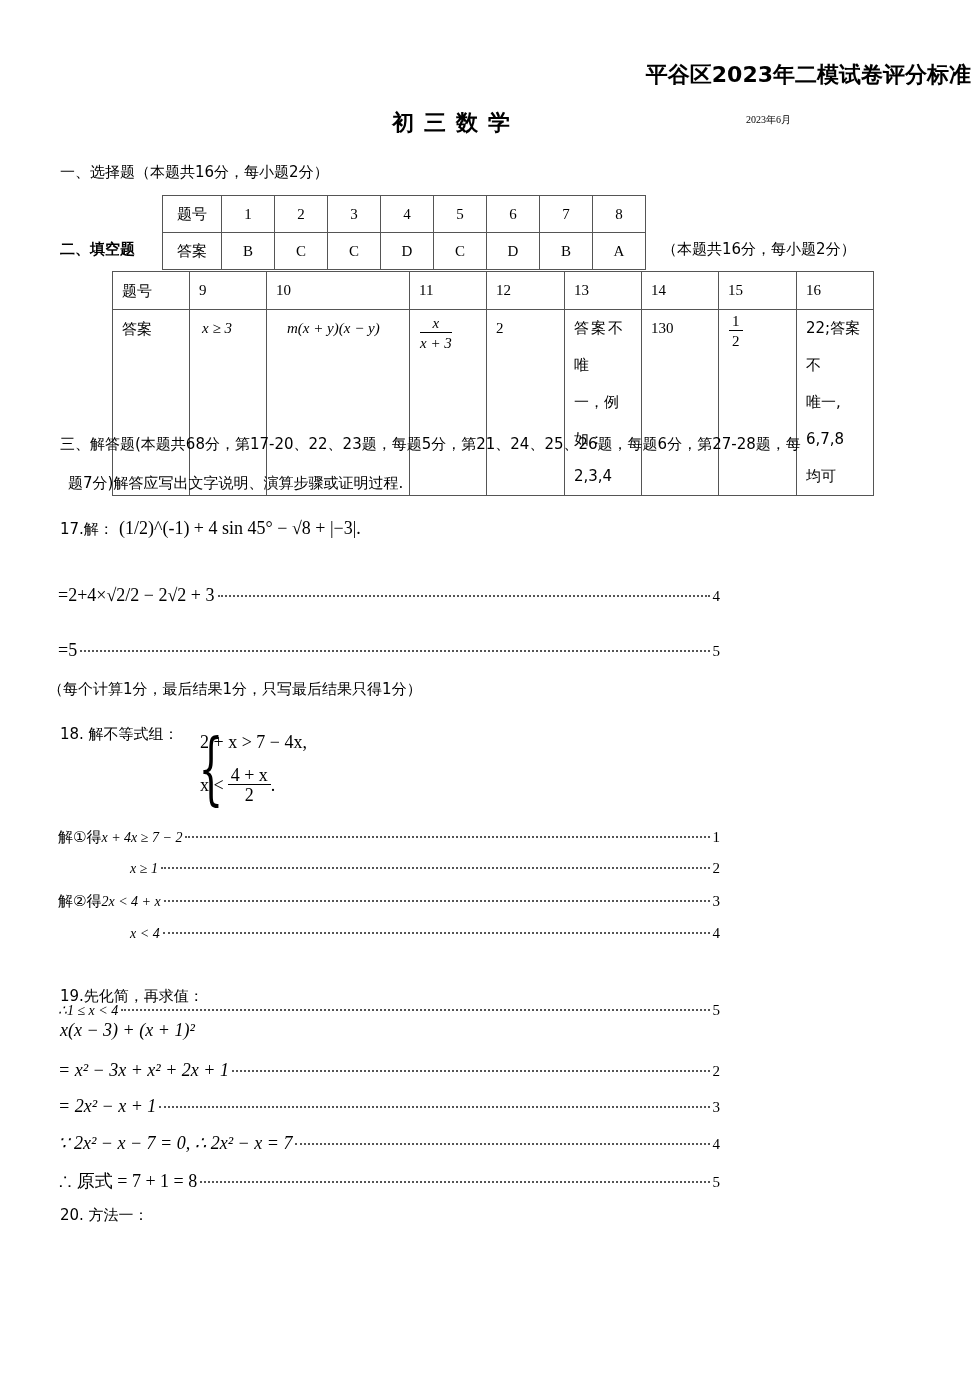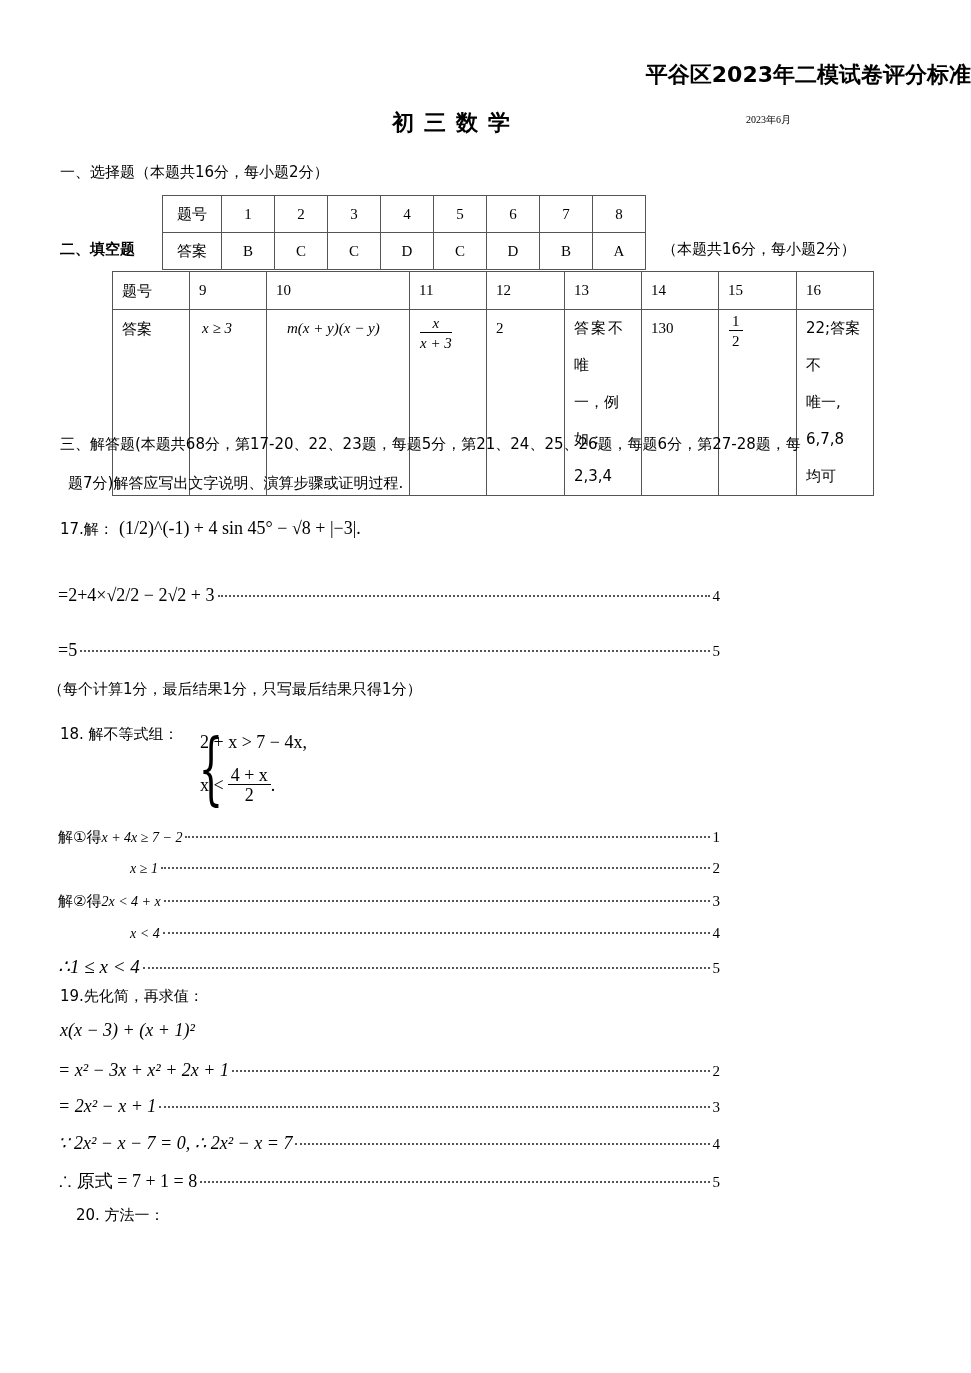--- a/index.html
+++ b/index.html
@@ -165,21 +165,21 @@
   <i class="v" style="font-size:14px;">2x &lt; 4 + x</i>
   <span class="lead"></span>
   <span class="score serif">3</span>
 </div>
 <div class="line" style="top:925px;padding-left:72px;width:590px;">
   <i class="v" style="font-size:14px;">x &lt; 4</i>
   <span class="lead"></span>
   <span class="score serif">4</span>
 </div>
 <div class="line" style="top:955px;">
-  <i class="v" style="font-size:19px;">∴1 ≤ x &lt; 4</i>
+  <i class="v" style="font-size:14px;margin-top:47px;">∴1 ≤ x &lt; 4</i>
   <span class="lead"></span>
   <span class="score serif">5</span>
 </div>
 
 <div class="abs cjk" style="left:60px;top:987px;font-size:15px;">19.先化简，再求值：</div>
 <div class="abs" style="left:60px;top:1020px;">
   <i class="v mathbig">x(x − 3) + (x + 1)²</i>
 </div>
 <div class="line" style="top:1060px;text-align:right;">
   <i class="v mathbig">= x² − 3x + x² + 2x + 1</i>
@@ -195,13 +195,13 @@
   <i class="v mathbig">∵ 2x² − x − 7 = 0, ∴ 2x² − x = 7</i>
   <span class="lead"></span>
   <span class="score serif">4</span>
 </div>
 <div class="line" style="top:1169px;">
   <span class="mathbig">∴ 原式 = 7 + 1 = 8</span>
   <span class="lead"></span>
   <span class="score serif">5</span>
 </div>
 
-<div class="abs cjk" style="left:76px;top:1206px;font-size:15px;">20.  方法一：</div>
+<div class="abs cjk" style="left:60px;top:1206px;font-size:15px;">20.  方法一：</div>
 
 </body></html>

